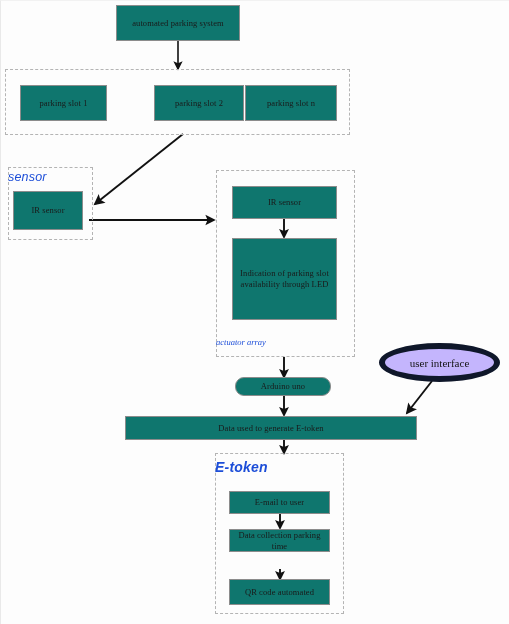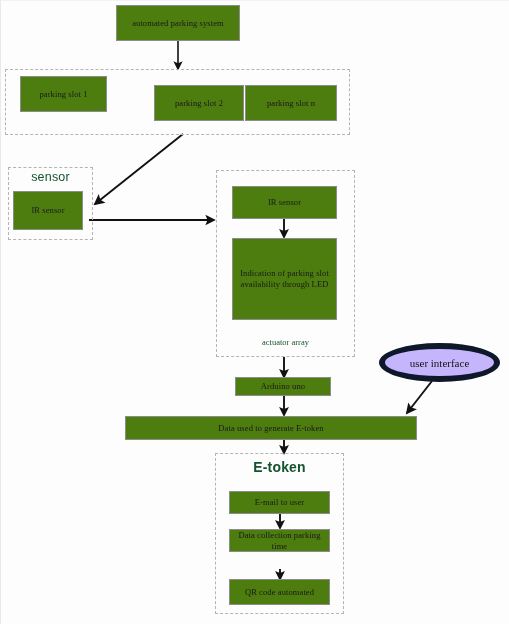--- a/index.html
+++ b/index.html
@@ -27,21 +27,21 @@
     border-left: 1px solid #e9e9e9;
     border-top: 1px solid #f2f2f2;
     border-right: 1px solid #f7f7f7;
     border-bottom: 1px solid #ececec;
     pointer-events: none;
   }
 
   .node {
     position: absolute;
     box-sizing: border-box;
-    background: #4d7c0f;
+    background: #0f766e;
     border: 1px solid #8c8c8c;
     display: flex;
     align-items: center;
     justify-content: center;
     text-align: center;
     color: #1a1a1a;
     font-size: 8.5px;
     line-height: 1.25;
     letter-spacing: 0.1px;
   }
@@ -49,23 +49,24 @@
 
   .group {
     position: absolute;
     box-sizing: border-box;
     background: transparent;
     border: 1px dashed #b4b4b4;
   }
 
   .group-label {
     position: absolute;
-    text-align: center;
-    color: #14532d;
+    text-align: left;
+    color: #1d4ed8;
     white-space: nowrap;
+    font-style: italic;
   }
 
   
   .label-sensor {
     font-family: "Liberation Sans", "DejaVu Sans", sans-serif;
     font-size: 12.5px;
     font-weight: 400;
     letter-spacing: 0.2px;
   }
   .label-etoken {
@@ -139,21 +140,21 @@
 
     <line x1="280" y1="569" x2="280" y2="579" stroke="#111111" stroke-width="1.9" marker-end="url(#ah2)"></line>
   </svg>
 
   <div class="node" style="left:116px; top:5px; width:124px; height:36px;">
     <span>automated parking system</span>
   </div>
 
   <div class="group" style="left:5px; top:69px; width:345px; height:66px;"></div>
 
-  <div class="node" style="left:20px; top:76px; width:87px; height:36px;">
+  <div class="node" style="left:20px; top:85px; width:87px; height:36px;">
     <span>parking slot 1</span>
   </div>
   <div class="node" style="left:133px; top:85px; width:90px; height:36px;margin-left:21px;">
     <span>parking slot 2</span>
   </div>
   <div class="node" style="left:245px; top:85px; width:92px; height:36px;">
     <span>parking slot n</span>
   </div>
 
   <div class="group" style="left:8px; top:167px; width:85px; height:73px;"></div>
@@ -169,21 +170,21 @@
   <div class="node" style="left:232px; top:186px; width:105px; height:33px;">
     <span>IR sensor</span>
   </div>
 
   <div class="node" style="left:232px; top:238px; width:105px; height:82px;">
     <span>Indication of parking slot availability through LED</span>
   </div>
 
   <div class="group-label label-actuator" style="left:216px; top:337px; width:139px;">actuator array</div>
 
-  <div class="node" style="left:235px; top:377px; width:96px; height:19px;">
+  <div class="node" style="left:235px; top:377px; width:96px; height:19px;border-radius:9px;">
     <span>Arduino uno</span>
   </div>
 
   <div class="ellipse" style="left:379px; top:343px; width:121px; height:39px;">
     <span>user interface</span>
   </div>
 
   <div class="node" style="left:125px; top:416px; width:292px; height:24px;">
     <span>Data used to generate E-token</span>
   </div>

